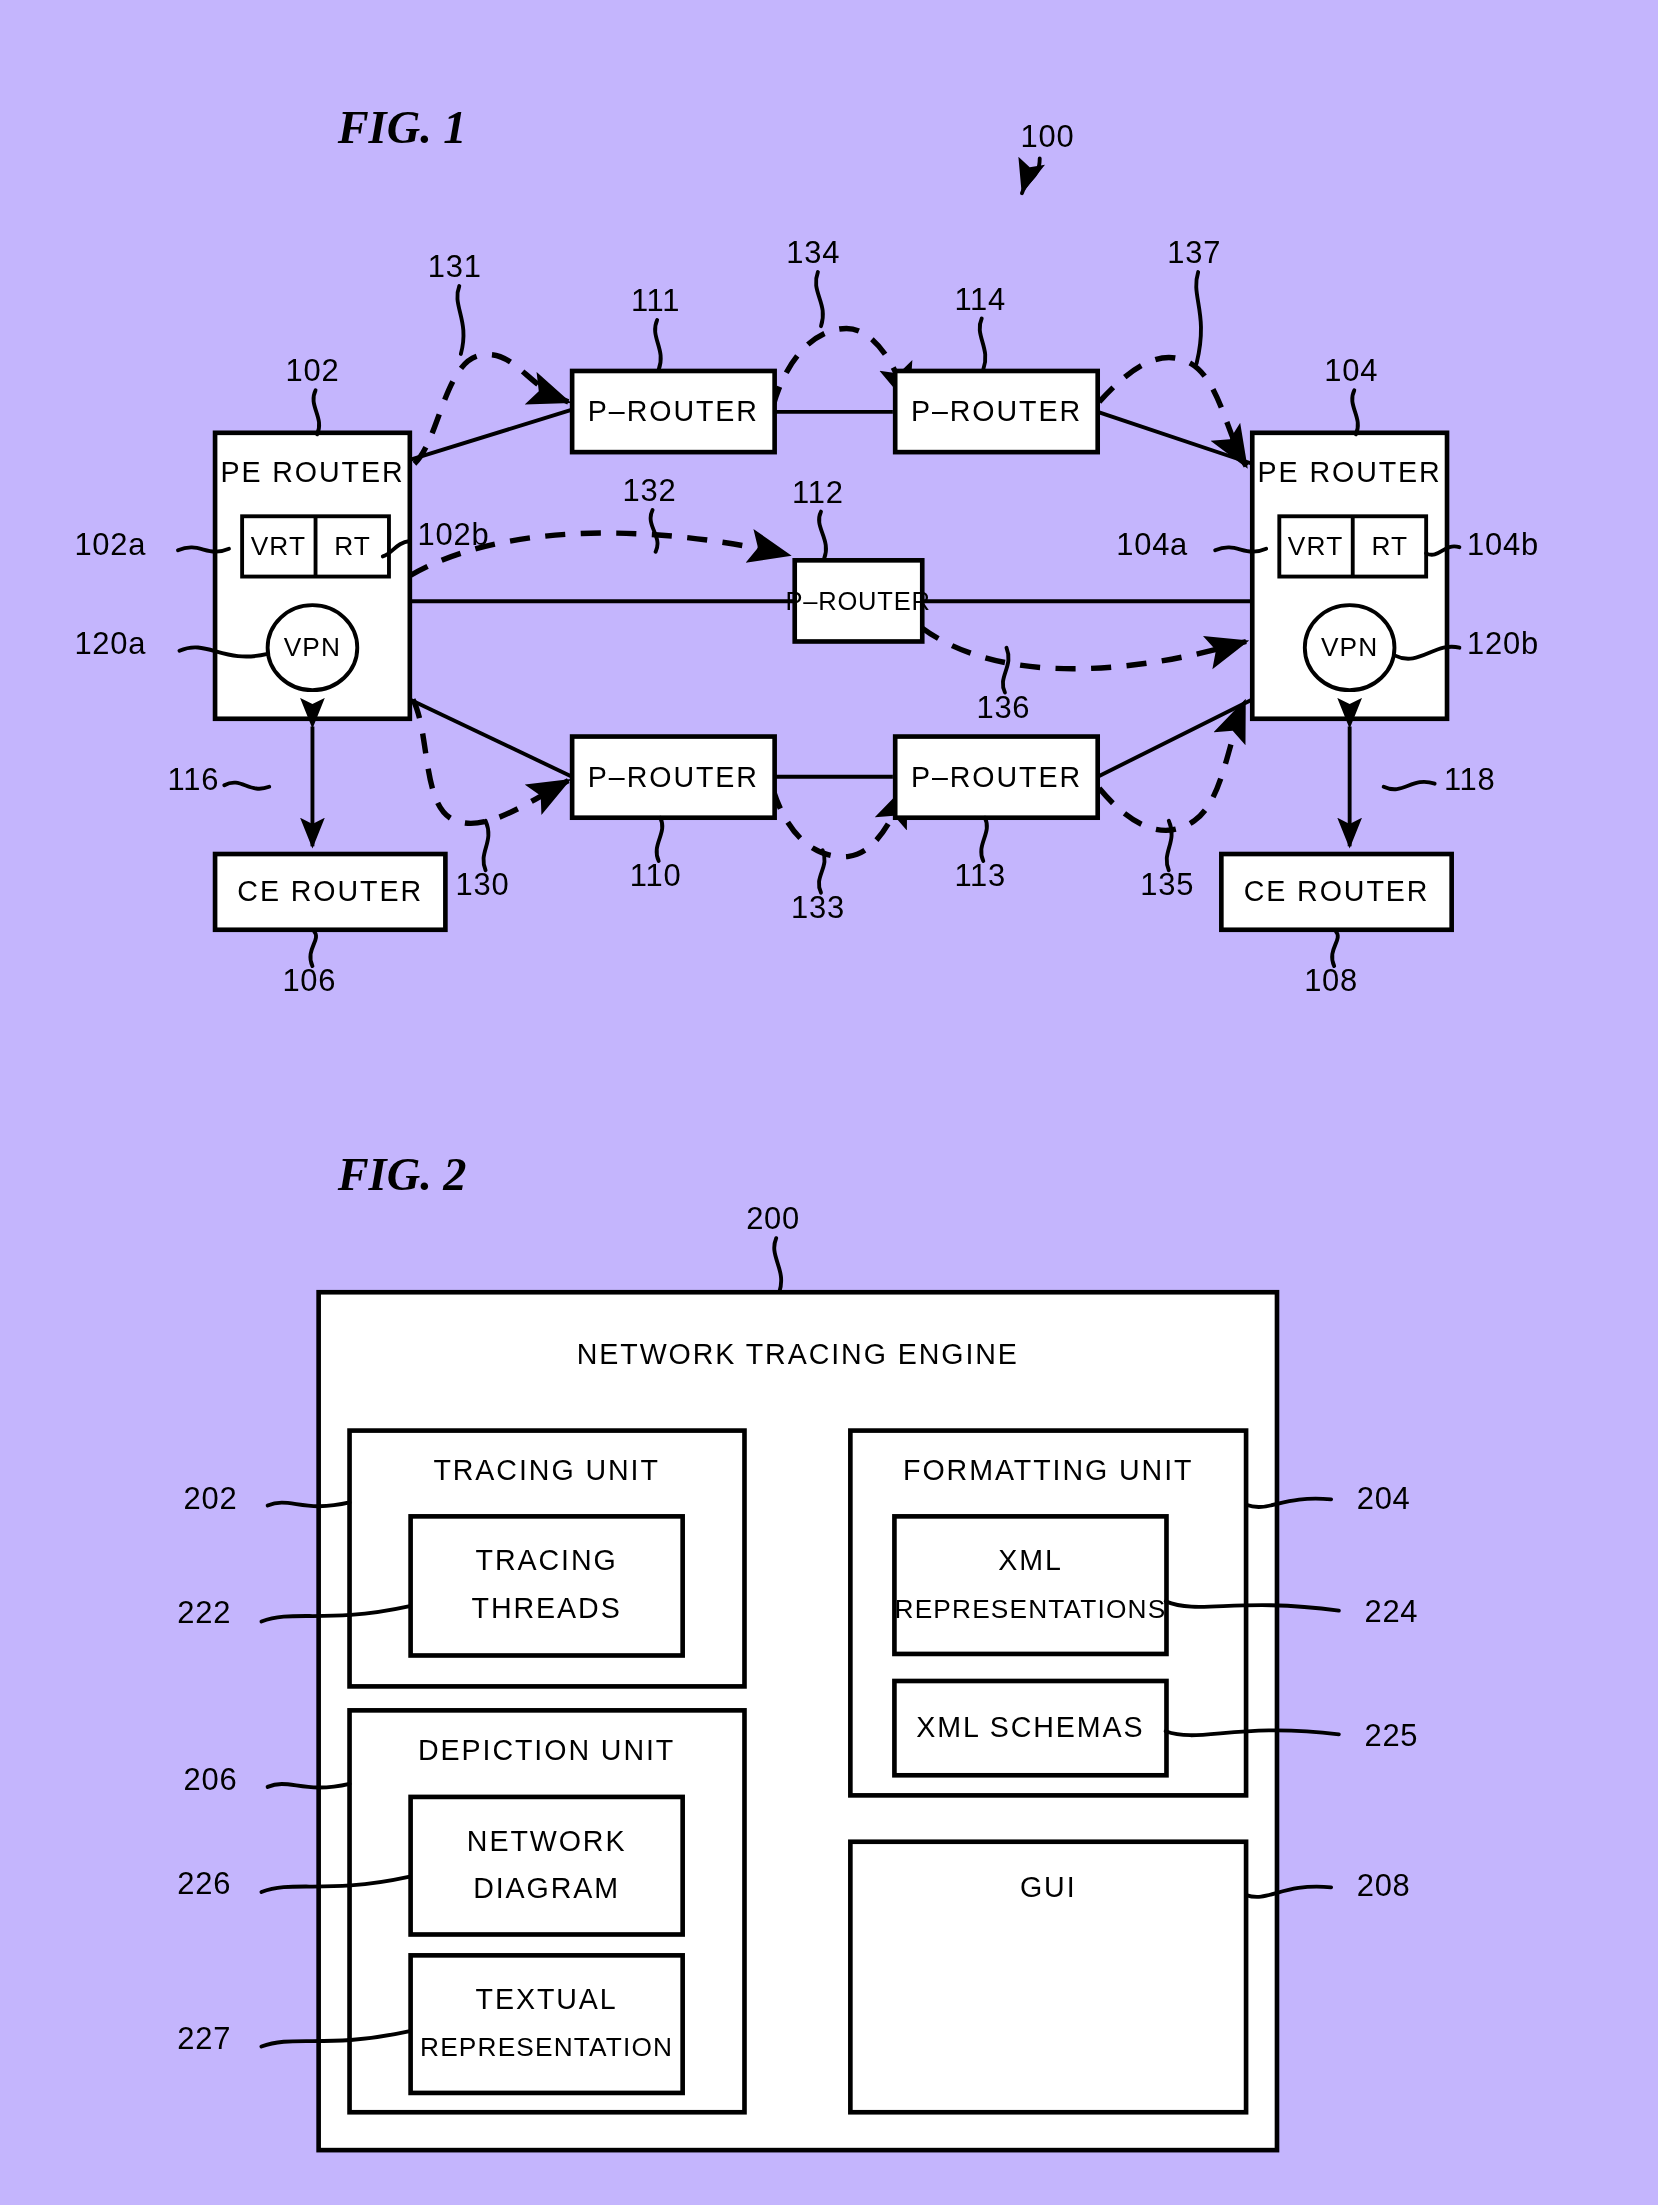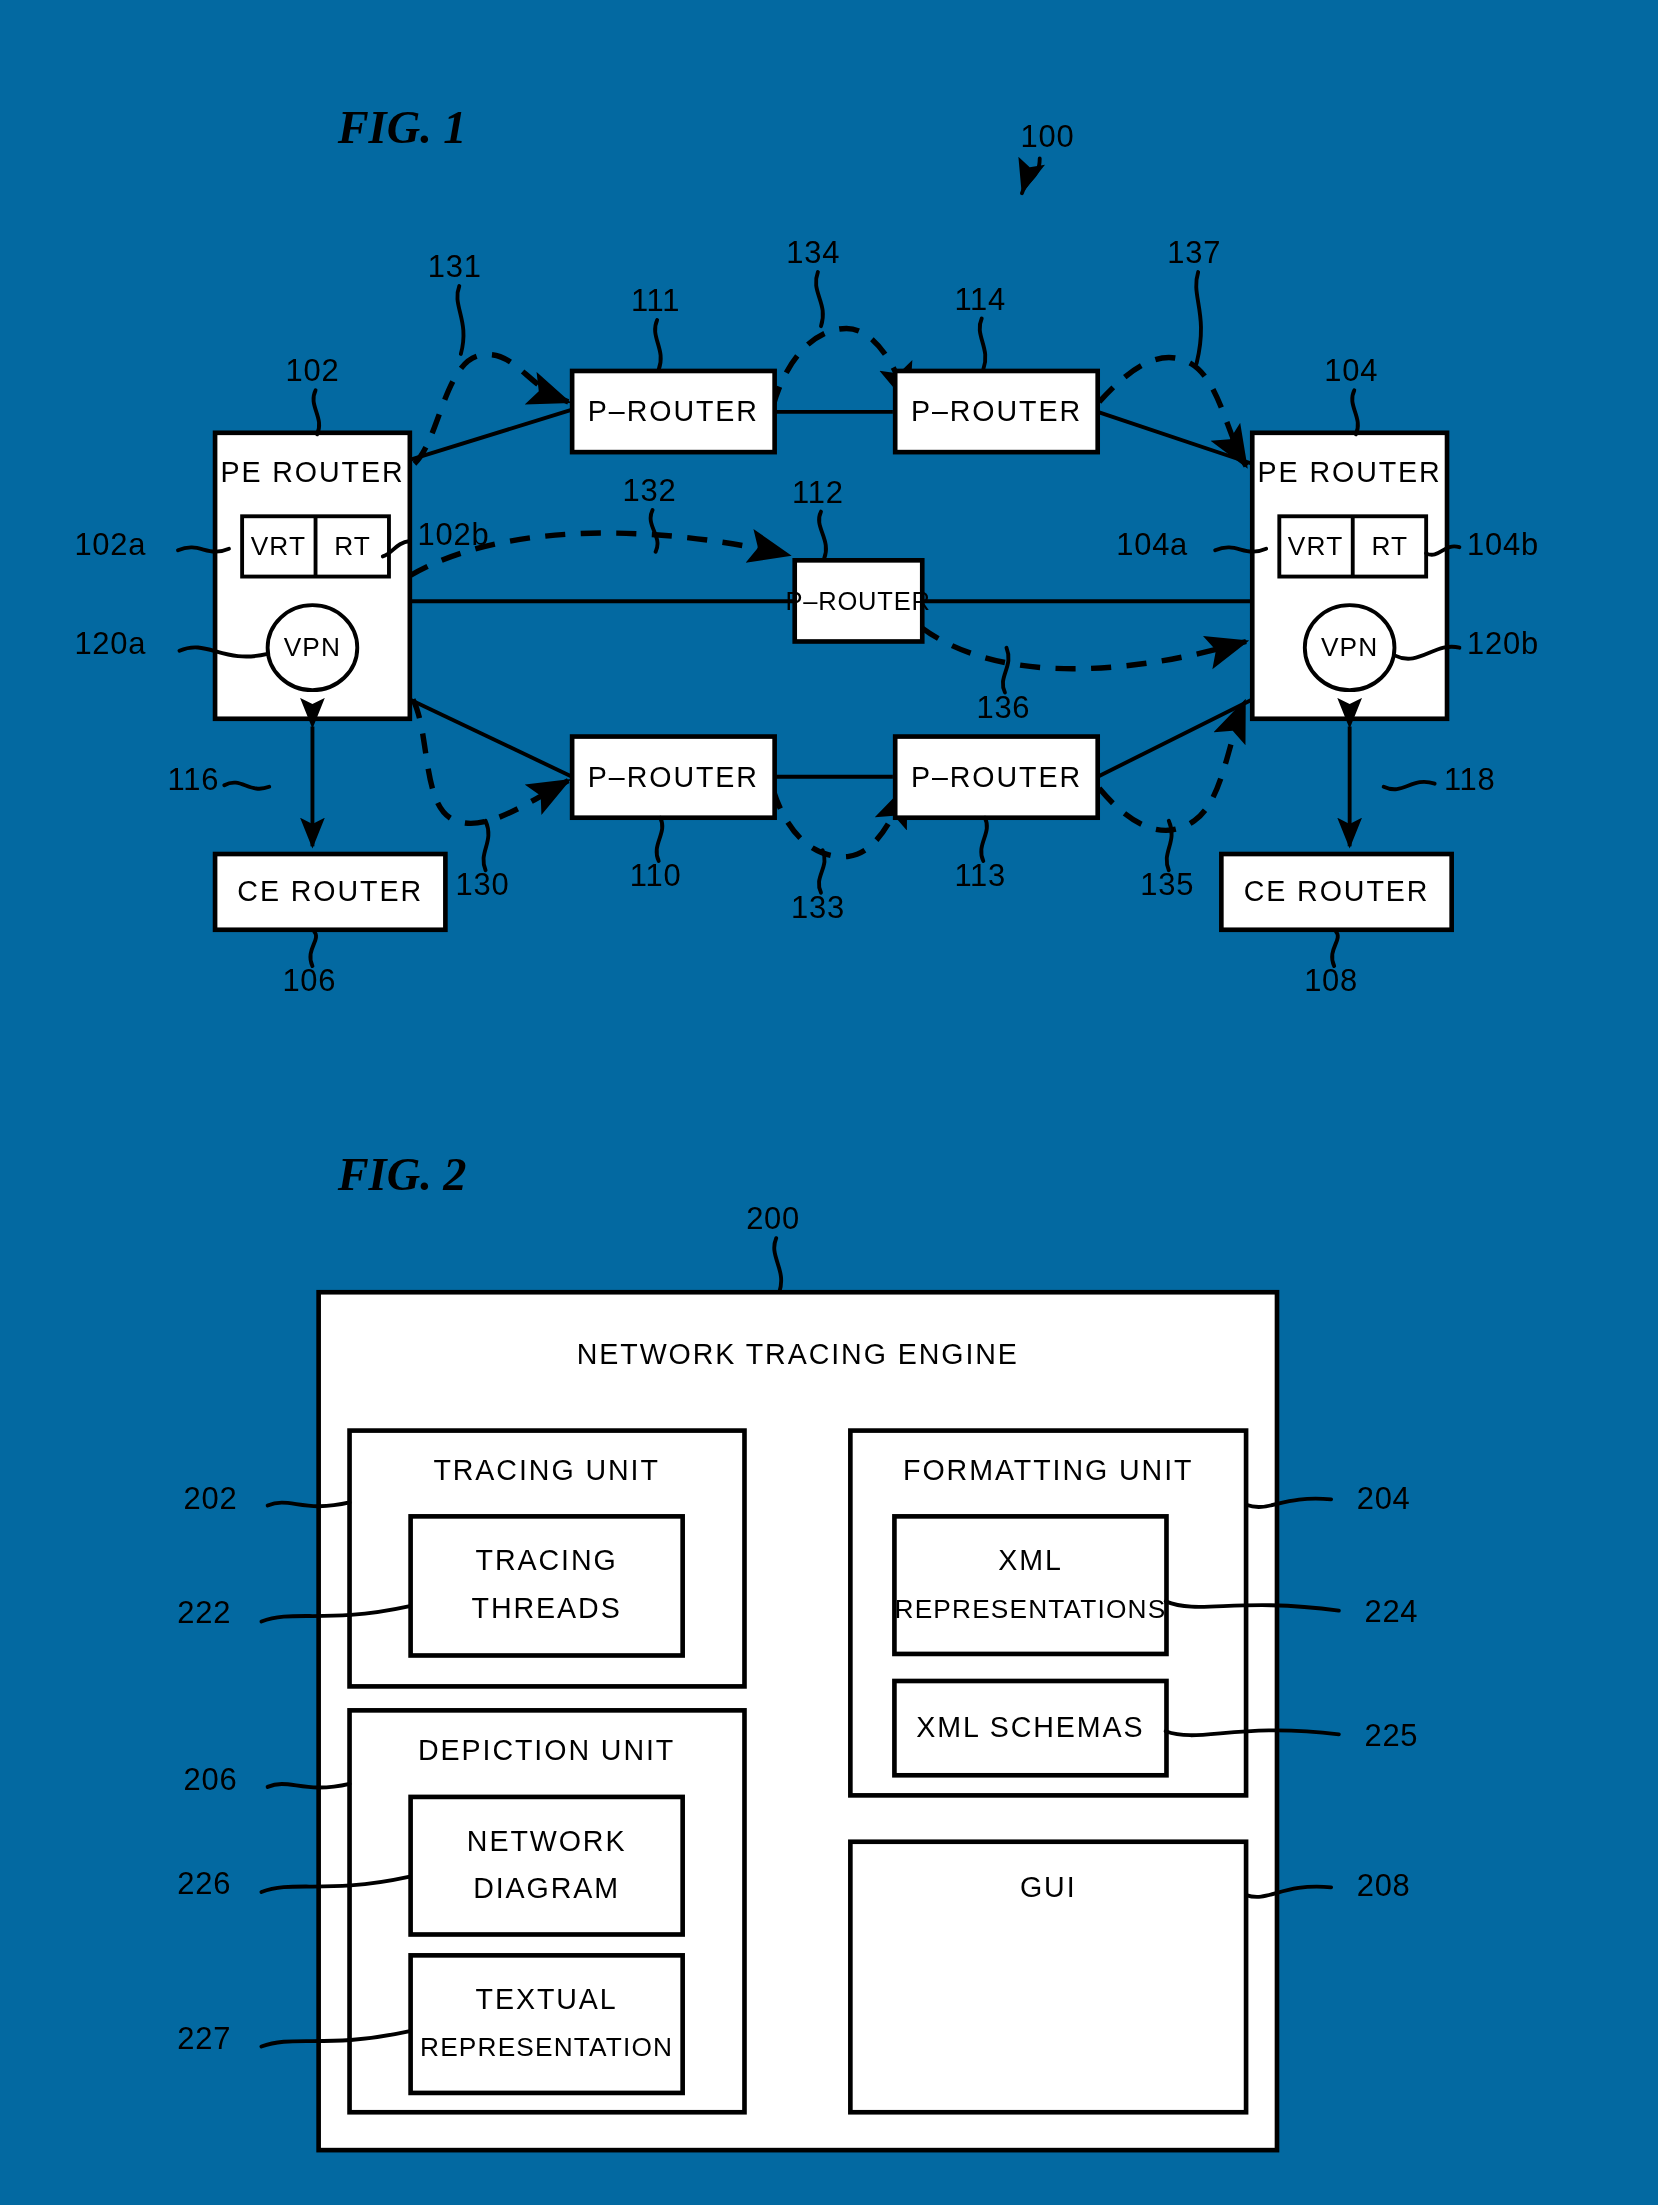--- a/index.html
+++ b/index.html
@@ -1,17 +1,17 @@
 <!DOCTYPE html>
 <html style="font-size:12.4px"><head>
 <meta charset="utf-8">
 <style>
   html,body{margin:0;padding:0;background:#fff;}
   body{width:1659px;height:2205px;font-family:"Liberation Sans",sans-serif;color:#000;}
-  #sheet{position:relative;width:1659px;height:2205px;overflow:hidden;background:#0369a1;}
+  #sheet{position:relative;width:1659px;height:2205px;overflow:hidden;background:#c4b5fd;}
   svg{display:block;}
   .figtitle{font-family:"Liberation Serif",serif;font-style:italic;font-weight:bold;font-size:60px;}
   .boxlabel{font-family:"Liberation Sans",sans-serif;font-size:37px;letter-spacing:2.5px;text-anchor:middle;dominant-baseline:middle;}
   .boxlabel.sm{font-size:34px;letter-spacing:1.5px;}
   .boxlabel.xs{font-size:33px;letter-spacing:1px;}
   .refnum{font-family:"Liberation Sans",sans-serif;font-size:40px;letter-spacing:1px;dominant-baseline:middle;}
   .solid{fill:none;stroke:#000;stroke-width:5;}
   .boxrect{fill:#fff;stroke:#000;stroke-width:5;}
   .boxrect2{fill:#fff;stroke:#000;stroke-width:6;}
   .dash{fill:none;stroke:#000;stroke-width:7;stroke-dasharray:26 20;stroke-linecap:butt;}

